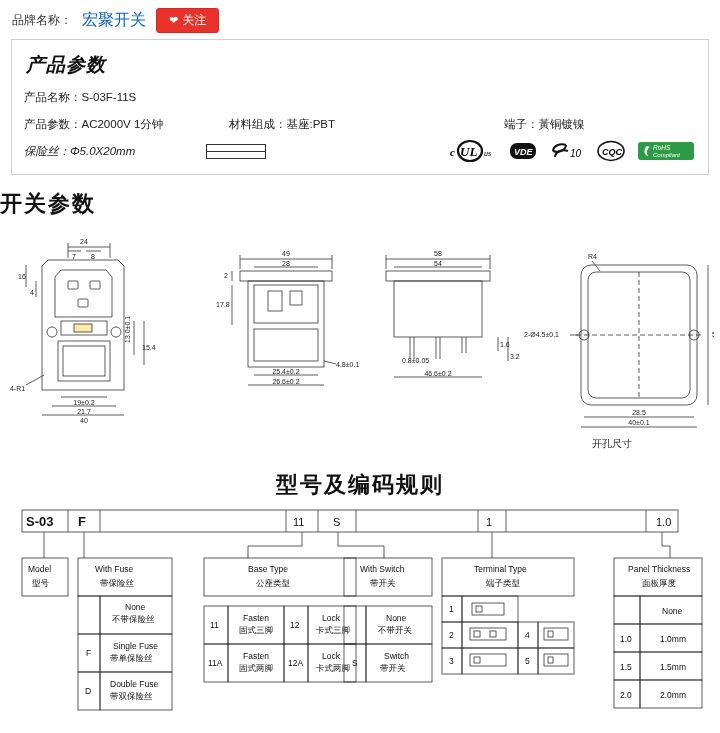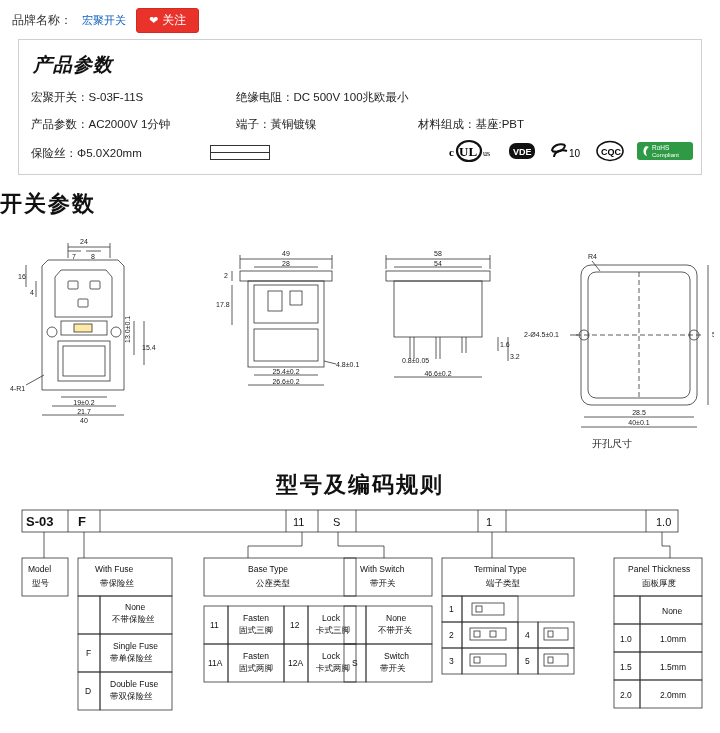--- a/index.html
+++ b/index.html
@@ -9,32 +9,32 @@
     font-family:"Liberation Sans","DejaVu Sans",sans-serif;
     font-size:11px;color:#222;
     position:relative;overflow:hidden;
   }
   
   .brand-bar{
     display:flex;align-items:center;gap:10px;
     padding:8px 0 6px 12px;
   }
   .brand-label{font-size:12px;color:#333;}
-  .brand-name{font-size:11px;color:#1060c0;}
+  .brand-name{font-size:16px;color:#1060c0;}
   .follow-btn{
     display:inline-flex;align-items:center;gap:4px;
     background:#e8322a;color:#fff;border-radius:3px;
     padding:3px 12px;font-size:12px;cursor:pointer;
     border:1px solid #cf2b24;
   }
   .follow-btn .heart{color:#ffffff;font-size:11px;line-height:1;}
   
   .params-box{
-    margin:0 18px;border:1px solid #cfcfcf;
-    padding:8px 8px 10px 12px;
+    margin:0 11px;border:1px solid #cfcfcf;
+    padding:8px 14px 10px 12px;
     background:#fff;
   }
   .params-title{
     font-family:"Liberation Serif","DejaVu Serif",serif;
     font-style:italic;font-weight:bold;font-size:19px;
     color:#111;margin:4px 0 12px 2px;letter-spacing:1px;
   }
   .param-row{display:flex;margin-bottom:12px;}
   .param-cell{font-size:11.5px;color:#222;}
   .c1{width:205px;}
@@ -81,40 +81,37 @@
     <span class="heart">❤</span>
     <span data-bind="brand.follow">关注</span>
   </span>
 </div>
 
 <div class="params-box">
   <div class="params-title" data-bind="params.title">产品参数</div>
 
   <div class="param-row">
     <div class="param-cell c1">
-      <span data-bind="params.rows.0.0.label">宏聚开关：</span><span data-bind="params.rows.0.0.value">S-03F-11S</span>
-    </div>
-    <div class="param-cell c3">
-      <span data-bind="params.rows.0.2.label">绝缘电阻：</span><span data-bind="params.rows.0.2.value">DC 500V 100兆欧最小</span>
+      <span data-bind="params.rows.0.0.label">产品名称：</span><span data-bind="params.rows.0.0.value">S-03F-11S</span>
     </div>
   </div>
 
   <div class="param-row">
     <div class="param-cell c1">
       <span data-bind="params.rows.1.0.label">产品参数：</span><span data-bind="params.rows.1.0.value">AC2000V 1分钟</span>
     </div>
+    <div class="param-cell c2">
+      <span data-bind="params.rows.1.1.label">材料组成：</span><span data-bind="params.rows.1.1.value">基座:PBT</span>
+    </div>
     <div class="param-cell c3">
       <span data-bind="params.rows.1.2.label">端子：</span><span data-bind="params.rows.1.2.value">黃铜镀镍</span>
     </div>
-    <div class="param-cell c2">
-      <span data-bind="params.rows.1.1.label">材料组成：</span><span data-bind="params.rows.1.1.value">基座:PBT</span>
-    </div>
   </div>
 
-  <div class="param-row" style="align-items:center;margin-bottom:2px;">
+  <div class="param-row" style="margin-bottom:2px;font-style:italic;">
     <div class="param-cell c1">
       <span data-bind="params.rows.2.0.label">保险丝：</span><span data-bind="params.rows.2.0.value">Φ5.0X20mm</span>
     </div>
     <div class="param-cell c2">
       <span class="fuse-sym"></span>
     </div>
     <div class="param-cell c3">
       <div class="cert-row">
         <span class="cert">
           <svg width="46" height="24" viewBox="0 0 46 24">

